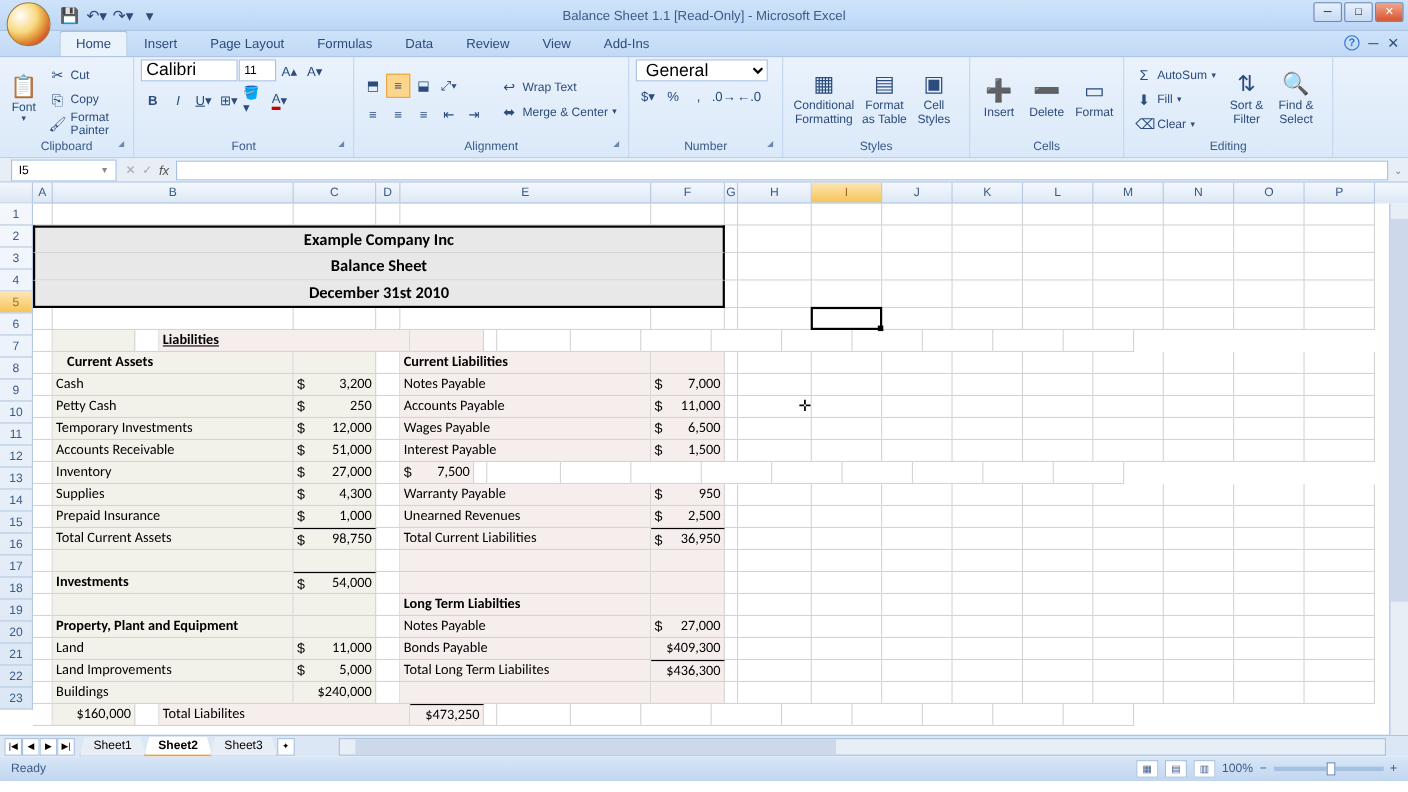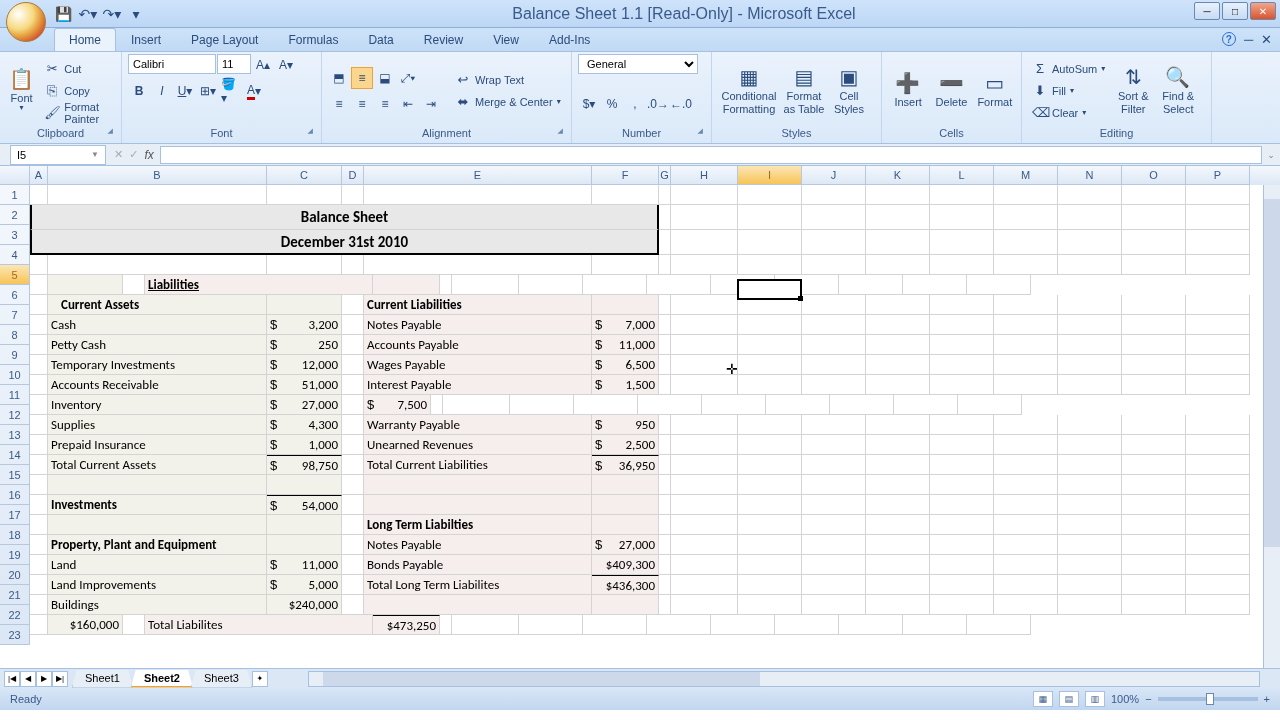--- a/index.html
+++ b/index.html
@@ -3,21 +3,21 @@
 <meta charset="utf-8">
 <style>
 * { box-sizing: border-box; margin: 0; padding: 0; font-family: 'Segoe UI', Tahoma, sans-serif; }
 body { background: #fff; overflow: hidden; width: 1280px; height: 720px; font-size: 12px; }
 
 
 .titlebar { height: 28px; background: linear-gradient(#cfe4fb, #bcd6f5); display: flex; align-items: center; position: relative; border-bottom: 1px solid #8faed3; }
 .office-btn { width: 40px; height: 40px; position: absolute; left: 6px; top: 2px; border-radius: 50%; background: radial-gradient(circle at 30% 30%, #fff, #f7d97f 40%, #e39a3c 60%, #d24f2e 80%); border: 1px solid #a67c3c; z-index: 100; }
 .qat { margin-left: 54px; display: flex; gap: 4px; align-items: center; }
 .qat-btn { width: 20px; height: 20px; display: flex; align-items: center; justify-content: center; color: #2b4c7c; cursor: pointer; font-size: 14px; }
-.title-text { position: absolute; left: 50%; transform: translateX(-50%); color: #3a5a89; font-size: 16px; margin-left: 44px; }
+.title-text { position: absolute; left: 50%; transform: translateX(-50%); color: #3a5a89; font-size: 12px; }
 .win-controls { position: absolute; right: 4px; top: 2px; display: flex; gap: 2px; }
 .win-btn { width: 26px; height: 18px; border: 1px solid #6b88b0; background: linear-gradient(#e8f1fc, #c7dbf3); display: flex; align-items: center; justify-content: center; font-size: 10px; cursor: pointer; border-radius: 2px; }
 .win-btn.close { background: linear-gradient(#f1a58e, #d9542e); color: #fff; }
 
 
 .ribbon-tabs { height: 24px; background: linear-gradient(#cde3fa, #c1d9f4); display: flex; align-items: flex-end; padding-left: 54px; border-bottom: 1px solid #a6c0e2; position: relative; }
 .tab { padding: 4px 14px; font-size: 12px; color: #2b4c7c; cursor: pointer; border: 1px solid transparent; border-bottom: none; }
 .tab.active { background: #eaf2fc; border-color: #a6c0e2; border-radius: 3px 3px 0 0; }
 .ribbon-right { position: absolute; right: 8px; top: 4px; display: flex; gap: 8px; color: #2b4c7c; font-size: 13px; }
 
@@ -28,21 +28,21 @@
 .group-label { text-align: center; font-size: 11px; color: #3a5a89; padding-bottom: 2px; position: relative; }
 .group-label::after { content: '◢'; position: absolute; right: 2px; font-size: 7px; color: #6b88b0; }
 .group-label.nolaunch::after { content: ''; }
 
 .big-btn { display: flex; flex-direction: column; align-items: center; justify-content: center; width: 42px; height: 66px; font-size: 11px; color: #2b4c7c; cursor: pointer; text-align: center; line-height: 1.1; }
 .big-btn .icon { font-size: 20px; margin-bottom: 2px; }
 .col-btns { display: flex; flex-direction: column; gap: 2px; }
 .small-btn { height: 20px; display: flex; align-items: center; font-size: 11px; color: #2b4c7c; cursor: pointer; padding: 0 4px; gap: 4px; }
 .small-btn .icon { font-size: 13px; width: 16px; text-align: center; }
 
-.font-name { width: 88px; height: 20px; border: 1px solid #a6c0e2; background: #fff; font-size: 11px; padding: 0 4px; }
+.font-name { width: 88px; height: 20px; border: 1px solid #a6c0e2; background: #fff; font-size: 16px; padding: 0 4px; }
 .font-size { width: 34px; height: 20px; border: 1px solid #a6c0e2; background: #fff; font-size: 11px; padding: 0 4px; }
 .tiny-btn { width: 22px; height: 22px; border: 1px solid transparent; display: flex; align-items: center; justify-content: center; font-size: 12px; color: #2b4c7c; cursor: pointer; }
 .tiny-btn.active { border: 1px solid #e8a33d; background: #fdd68e; }
 .btn-row { display: flex; gap: 1px; }
 
 
 .formula-bar { height: 22px; display: flex; align-items: center; border-bottom: 1px solid #a6c0e2; background: #e8eef6; }
 .name-box { width: 96px; height: 20px; border: 1px solid #a6c0e2; background: #fff; margin-left: 10px; padding: 0 6px; display: flex; align-items: center; justify-content: space-between; font-size: 11px; }
 .fx-area { display: flex; align-items: center; margin-left: 8px; gap: 6px; flex: 1; }
 .fx-label { font-style: italic; font-size: 12px; color: #555; }
@@ -208,21 +208,21 @@
             <span class="icon">⬌</span>
             <span>Merge &amp; Center</span>
             <span style="font-size:8px">▾</span>
           </div>
       </div>
     </div>
     <div class="group-label">Alignment</div>
   </div>
 
   <div class="group" style="width:140px">
-    <div class="group-content" style="flex-direction:column;gap:19px;align-items:flex-start">
+    <div class="group-content" style="flex-direction:column;gap:3px;align-items:flex-start">
       <select class="font-name" style="width:120px"><option>General</option></select>
       <div class="btn-row">
         <div class="tiny-btn">$▾</div>
         <div class="tiny-btn">%</div>
         <div class="tiny-btn">,</div>
         <div class="tiny-btn">.0→</div>
         <div class="tiny-btn">←.0</div>
       </div>
     </div>
     <div class="group-label">Number</div>
@@ -371,20 +371,33 @@
           <div class="cell " style="width: 64px;"></div>
           <div class="cell " style="width: 64px;"></div>
           <div class="cell " style="width: 64px;"></div>
           <div class="cell " style="width: 64px;"></div>
           <div class="cell " style="width: 64px;"></div>
           <div class="cell " style="width: 64px;"></div>
           <div class="cell " style="width: 64px;"></div>
           <div class="cell " style="width: 64px;"></div>
         </div>
         <div class="cell-row" style="height: 25px;">
+          <div class="cell title-block" style="width: 629px; line-height: 25px; border-top: 2px solid rgb(0, 0, 0); border-left: 2px solid rgb(0, 0, 0); border-right: 2px solid rgb(0, 0, 0);">Example Company Inc</div>
+          <div class="cell " style="width: 12px;"></div>
+          <div class="cell " style="width: 67px;"></div>
+          <div class="cell " style="width: 64px;"></div>
+          <div class="cell " style="width: 64px;"></div>
+          <div class="cell " style="width: 64px;"></div>
+          <div class="cell " style="width: 64px;"></div>
+          <div class="cell " style="width: 64px;"></div>
+          <div class="cell " style="width: 64px;"></div>
+          <div class="cell " style="width: 64px;"></div>
+          <div class="cell " style="width: 64px;"></div>
+        </div>
+        <div class="cell-row" style="height: 25px;">
           <div class="cell title-block" style="width: 629px; line-height: 25px; border-left: 2px solid rgb(0, 0, 0); border-right: 2px solid rgb(0, 0, 0);">Balance Sheet</div>
           <div class="cell " style="width: 12px;"></div>
           <div class="cell " style="width: 67px;"></div>
           <div class="cell " style="width: 64px;"></div>
           <div class="cell " style="width: 64px;"></div>
           <div class="cell " style="width: 64px;"></div>
           <div class="cell " style="width: 64px;"></div>
           <div class="cell " style="width: 64px;"></div>
           <div class="cell " style="width: 64px;"></div>
           <div class="cell " style="width: 64px;"></div>

